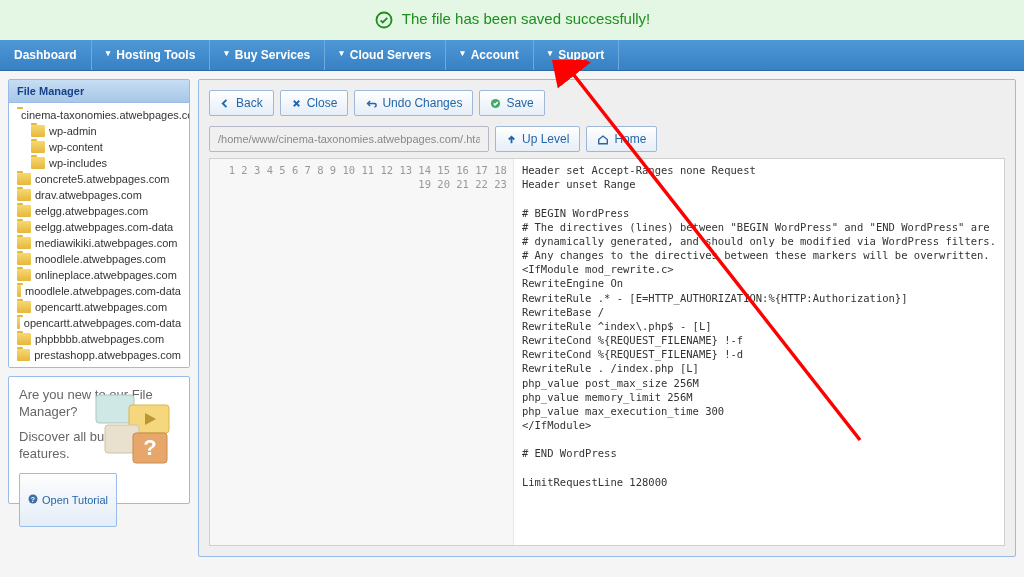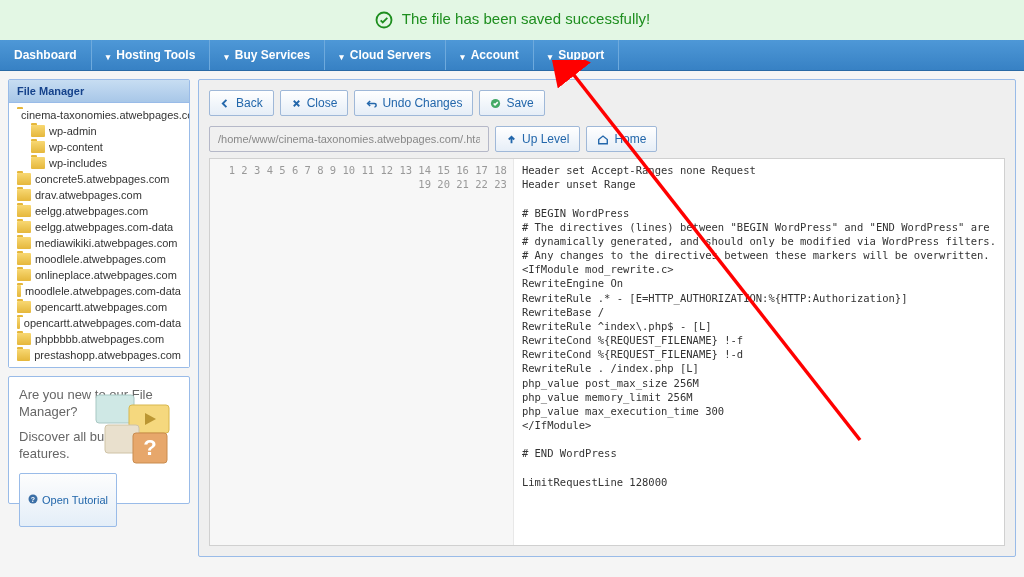--- a/index.html
+++ b/index.html
@@ -2,21 +2,21 @@
 <html><head>
 <meta charset="utf-8">
 <style>
 * { box-sizing: border-box; margin: 0; padding: 0; }
 body { font-family: Arial, Helvetica, sans-serif; font-size: 11px; background: #f5f5f5; width: 1024px; height: 577px; overflow: hidden; position: relative; }
 
 .success-banner { background: #e3f7e4; padding: 10px 0; text-align: center; color: #1e8e1f; font-size: 15px; display: flex; align-items: flex-start; justify-content: center; gap: 8px; font-weight: 500; }
 .success-banner .icon-wrap { display: inline-flex; }
 
 .top-nav { background: linear-gradient(to bottom, #4e98d7, #3781c4); padding: 0; display: flex; border-bottom: 1px solid #2a6aa5; }
-.top-nav .nav-item { color: #fff; font-size: 12px; font-weight: bold; padding: 8px 14px; display: flex; align-items: flex-end; gap: 6px; cursor: pointer; border-right: 1px solid #6eaadd; }
+.top-nav .nav-item { color: #fff; font-size: 12px; font-weight: bold; padding: 8px 14px; display: flex; align-items: flex-start; gap: 6px; cursor: pointer; border-right: 1px solid #6eaadd; }
 .top-nav .nav-item .caret { font-size: 9px; }
 
 .main-wrap { display: flex; padding: 8px; gap: 8px; align-items: flex-start; }
 
 .left-col { width: 182px; display: flex; flex-direction: column; gap: 8px; }
 
 .panel { border: 1px solid #99bbe8; background: #fff; border-radius: 2px; }
 .panel-header { background: linear-gradient(to bottom,#c7ddf2,#a8c7e8); color: #15428b; font-weight: bold; font-size: 11px; padding: 5px 8px; border-bottom: 1px solid #99bbe8; }
 .panel-body { background: #fff; }
 

